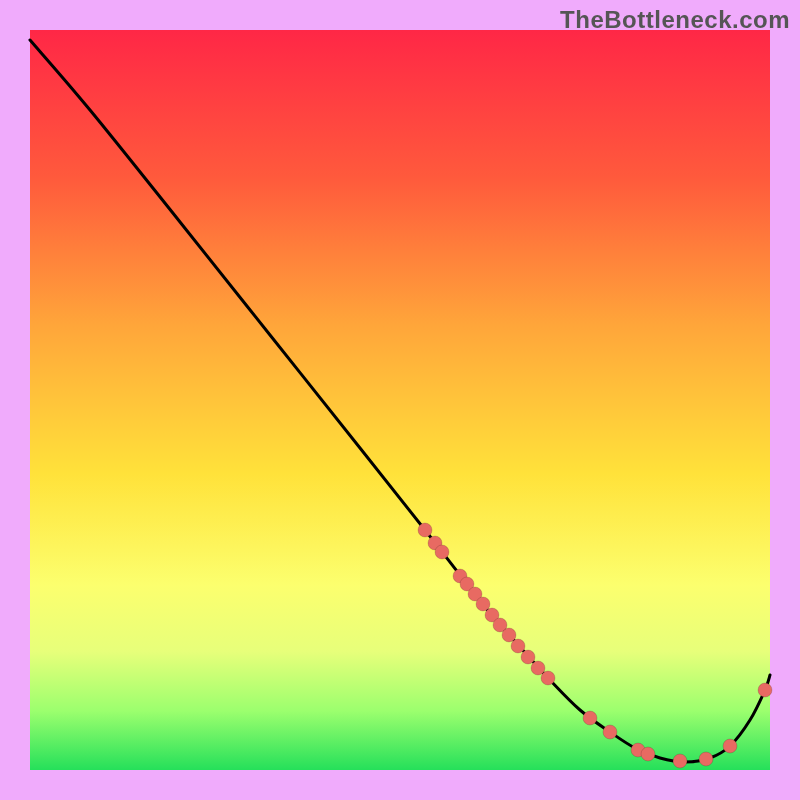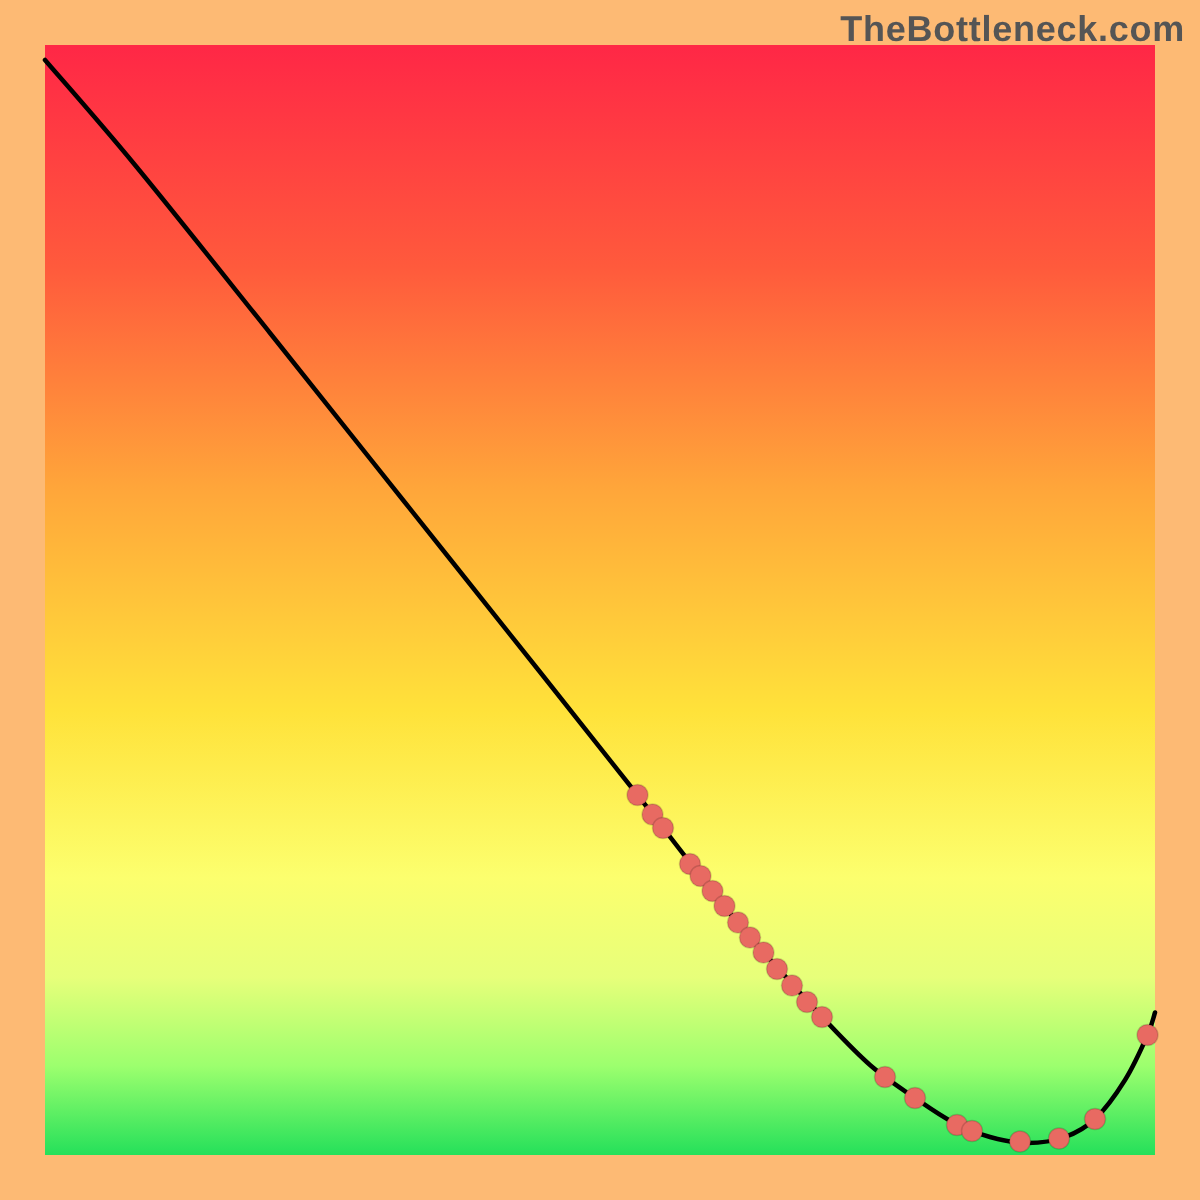--- a/index.html
+++ b/index.html
@@ -7,21 +7,21 @@
     padding: 0;
     width: 800px;
     height: 800px;
     background: #000;
     overflow: hidden;
   }
   .frame {
     position: relative;
     width: 800px;
     height: 800px;
-    background: #fdba74;
+    background: #f0abfc;
   }
   .plot {
     position: absolute;
     left: 30px;
     top: 30px;
     width: 740px;
     height: 740px;
     background: linear-gradient(to bottom,
       #ff2746 0%,
       #ff5a3c 20%,

